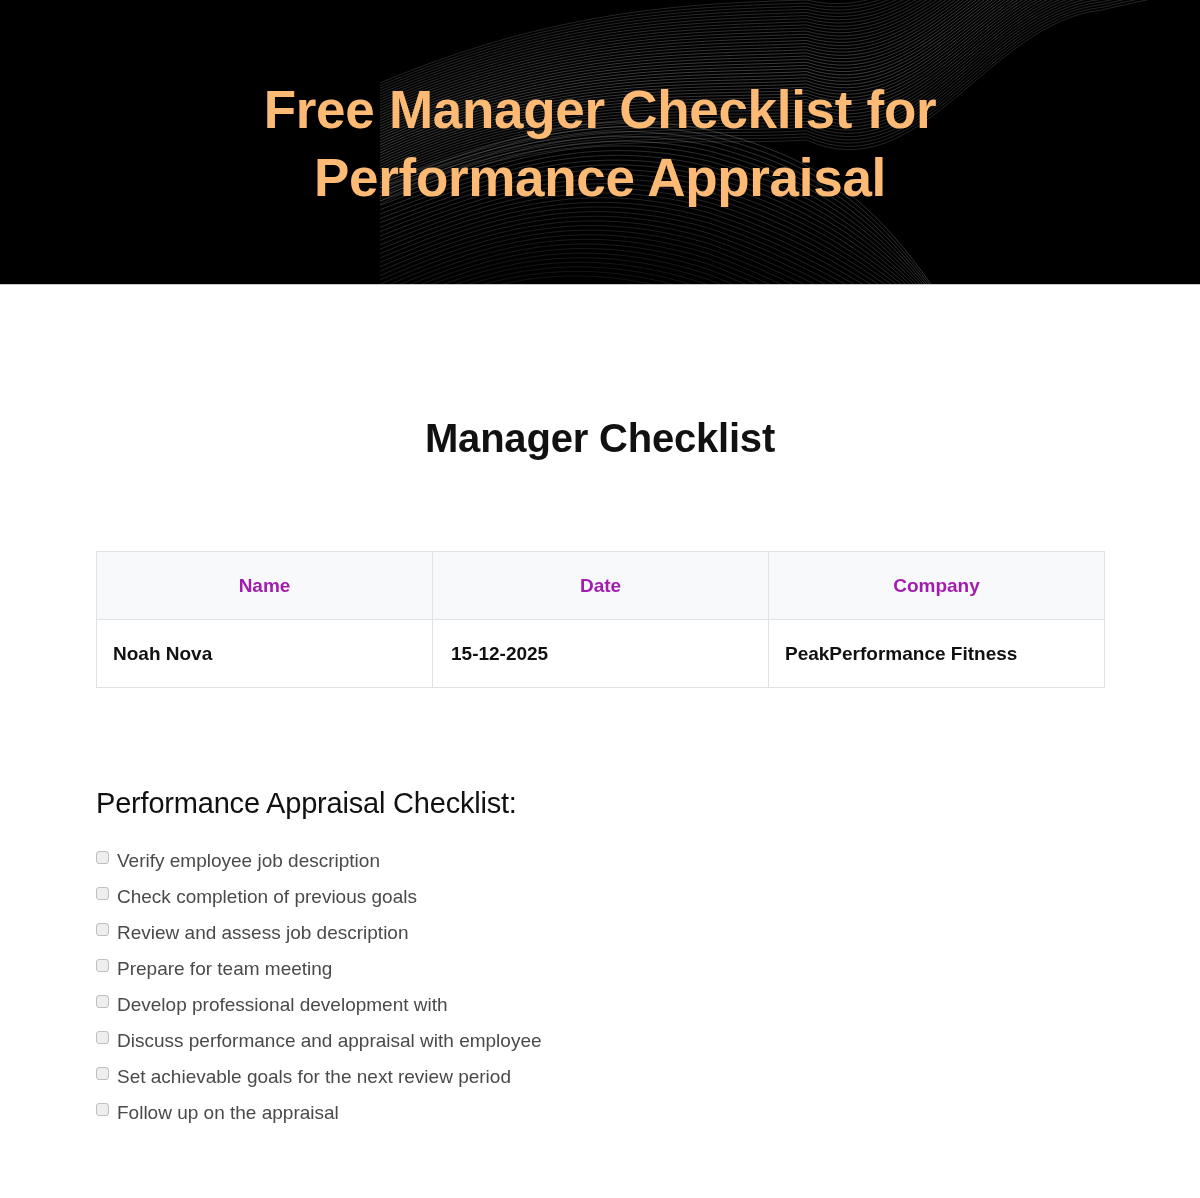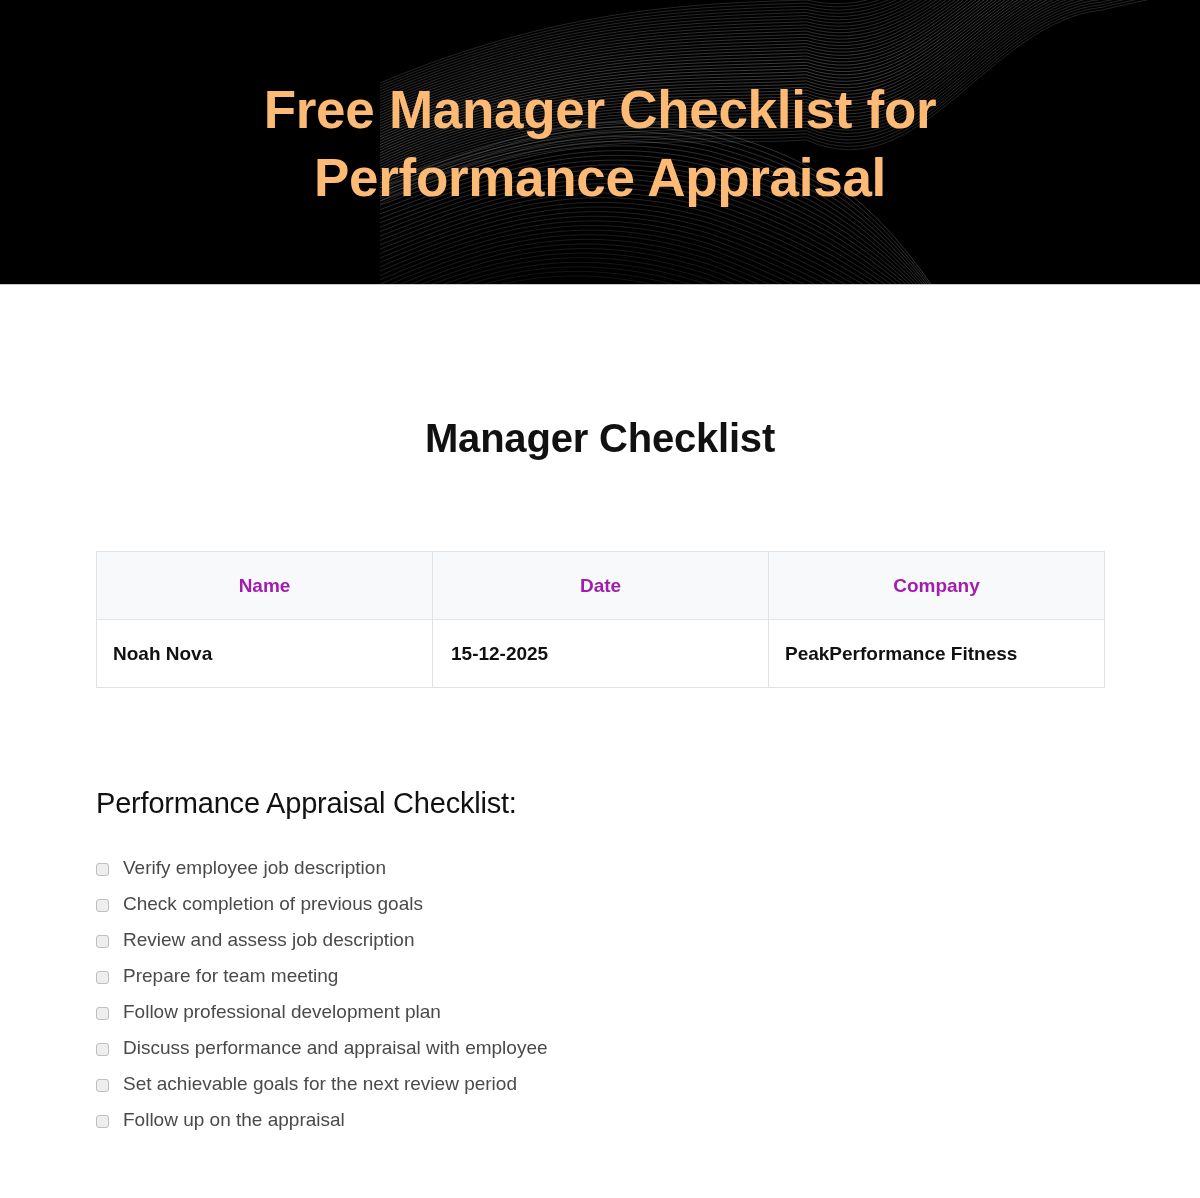--- a/index.html
+++ b/index.html
@@ -113,23 +113,23 @@
     letter-spacing: -0.2px;
   }
   ul.checklist {
     list-style: none;
     margin: 0;
     padding: 0;
     padding-top: 30px;
   }
   ul.checklist li {
     display: flex;
-    align-items: center;
+    align-items: flex-start;
     height: 36px;
-    gap: 14px;
+    gap: 8px;
   }
   .cbox {
     flex: 0 0 auto;
     width: 13px;
     height: 13px;
     border: 1px solid #bfbfbf;
     border-radius: 3px;
     background: #eeeeee;
     display: inline-block;
     position: relative;
@@ -283,21 +283,21 @@
       <li>
         <span class="cbox"></span>
         <span class="citem-label">Review and assess job description</span>
       </li>
       <li>
         <span class="cbox"></span>
         <span class="citem-label">Prepare for team meeting</span>
       </li>
       <li>
         <span class="cbox"></span>
-        <span class="citem-label">Follow professional development plan</span>
+        <span class="citem-label">Develop professional development with</span>
       </li>
       <li>
         <span class="cbox"></span>
         <span class="citem-label">Discuss performance and appraisal with employee</span>
       </li>
       <li>
         <span class="cbox"></span>
         <span class="citem-label">Set achievable goals for the next review period</span>
       </li>
       <li>

